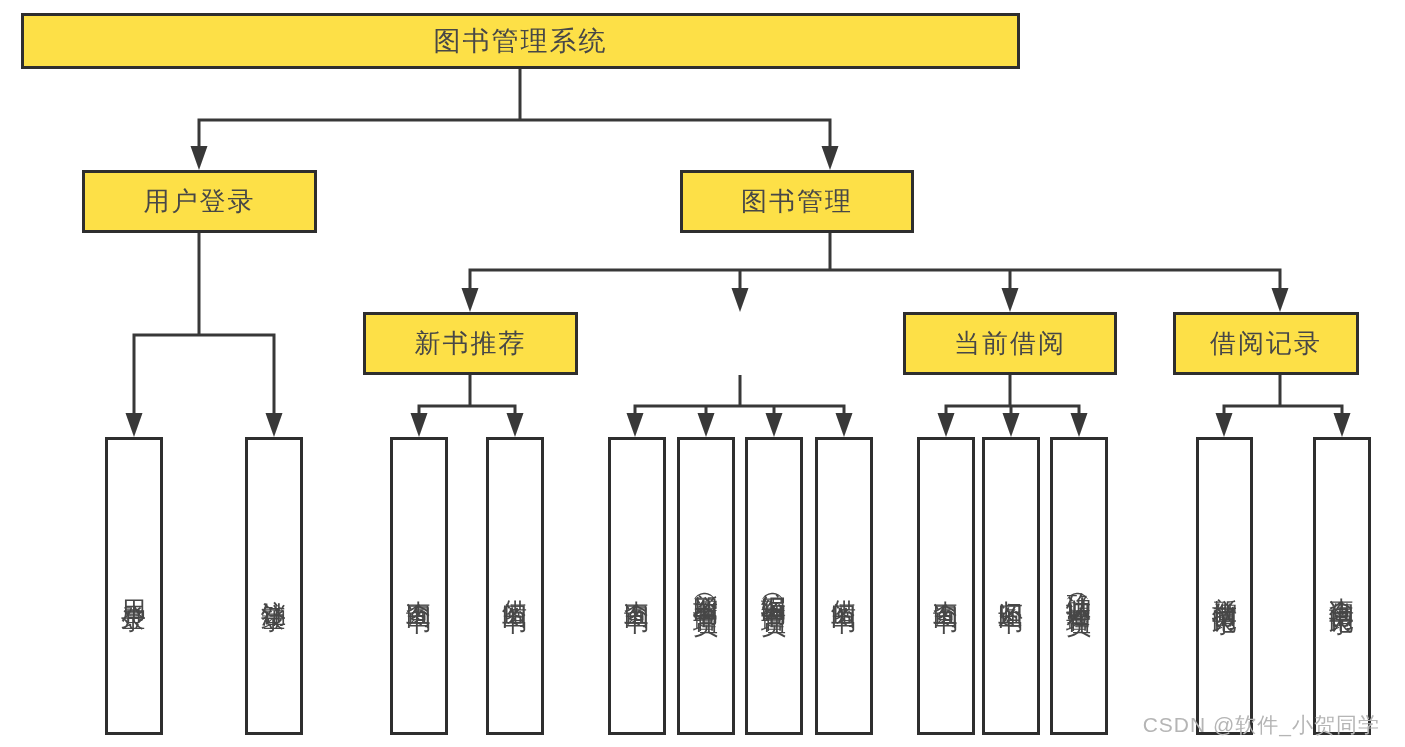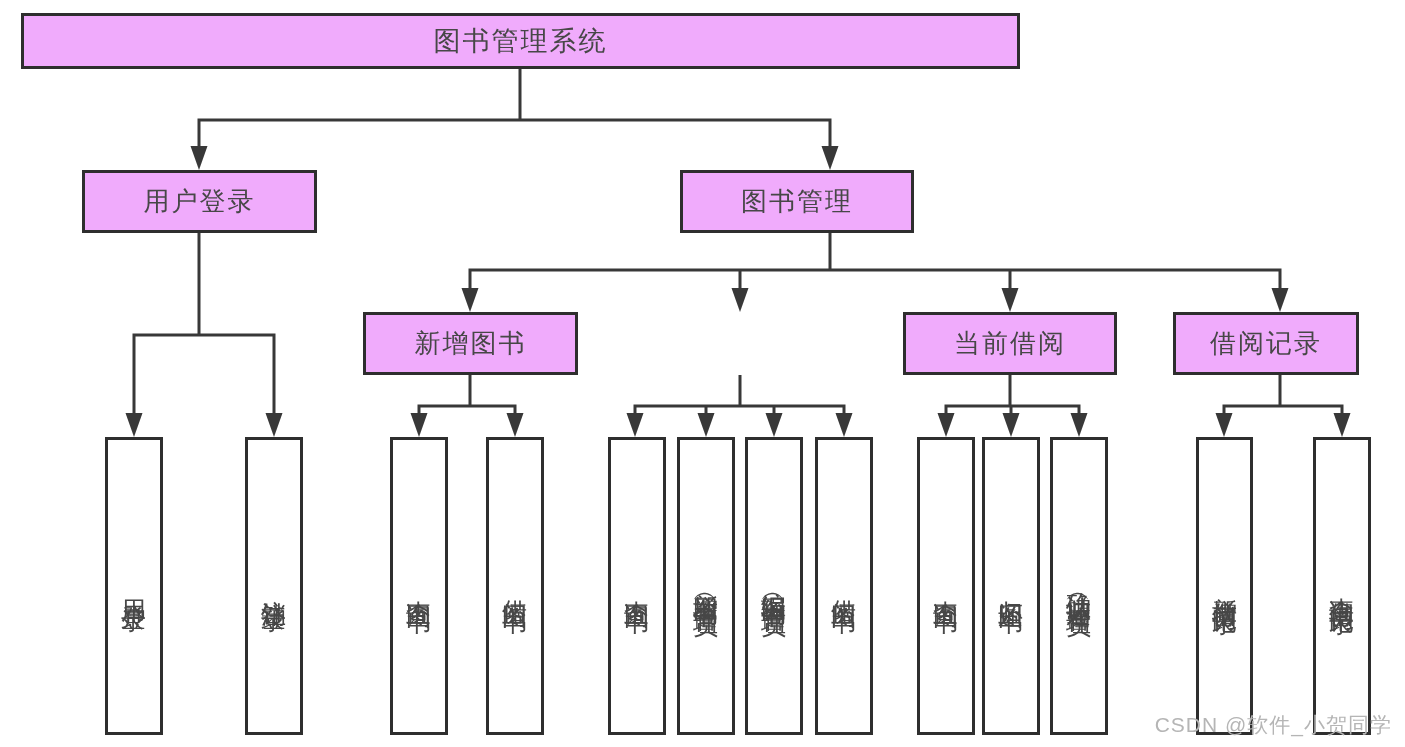--- a/index.html
+++ b/index.html
@@ -17,21 +17,21 @@
     background:var(--bg);
     overflow:hidden;
     font-family:"Liberation Sans", sans-serif;
     color:var(--text);
   }
   .wires{position:absolute;left:0;top:0;width:1405px;height:747px;}
   .wires path{stroke:var(--line);stroke-width:3;fill:none;}
   .wires polygon{fill:var(--line);stroke:none;}
   .node{
     position:absolute;
-    background:#f0abfc;
+    background:#fde047;
     border:3px solid var(--border);
     display:flex;align-items:center;justify-content:center;
     text-align:left;
   }
   .root{left:21px;top:13px;width:999px;height:56px;font-size:27px;letter-spacing:2px;}
   .branch{height:63px;font-size:26px;letter-spacing:2px;}
   .b-user{left:82px;top:170px;width:235px;}
   .b-mgmt{left:680px;top:170px;width:234px;}
   .b-l3{top:312px;width:215px;}
   .leaf{
@@ -41,21 +41,21 @@
     writing-mode:vertical-lr;
     text-orientation:mixed;
     text-align:center;
     line-height:52px;
     font-size:25px;
     letter-spacing:3px;
     display:block;
   }
   .watermark{
     position:absolute;
-    right:13px;top:711px;
+    right:25px;top:711px;
     font-size:21px;
     color:var(--wm);
     letter-spacing:1px;
     white-space:nowrap;
     z-index:5;
   }
 </style>
 </head>
 <body>
 
@@ -109,21 +109,21 @@
       <polygon points="1215.5,413 1232.5,413 1224,437"></polygon>
       <polygon points="1333.5,413 1350.5,413 1342,437"></polygon>
     </g>
   </svg>
 
   <div class="node root">图书管理系统</div>
 
   <div class="node branch b-user">用户登录</div>
   <div class="node branch b-mgmt">图书管理</div>
 
-  <div class="node branch b-l3" style="left:363px;">新增图书</div>
+  <div class="node branch b-l3" style="left:363px;">新书推荐</div>
   <div class="node branch b-l3" style="left:903px;width:214px;">当前借阅</div>
   <div class="node branch b-l3" style="left:1173px;width:186px;">借阅记录</div>
 
   <div class="leaf" style="left:105px;">用户登录</div>
   <div class="leaf" style="left:245px;">注销登录</div>
 
   <div class="leaf" style="left:390px;">查询图书</div>
   <div class="leaf" style="left:486px;">借阅图书</div>
 
   <div class="leaf" style="left:608px;">查询图书</div>

